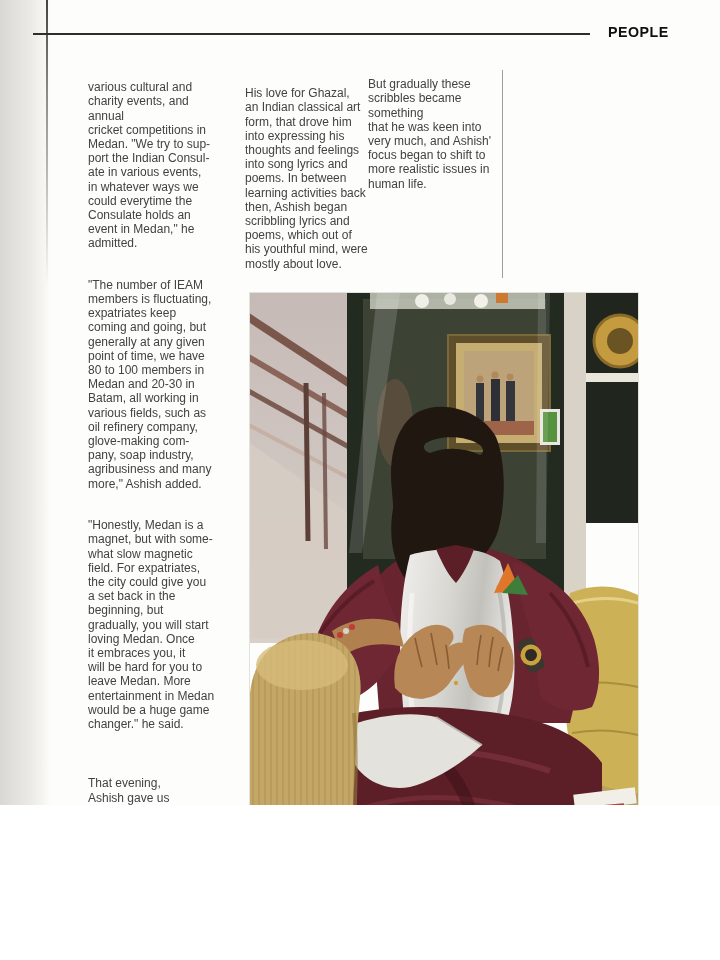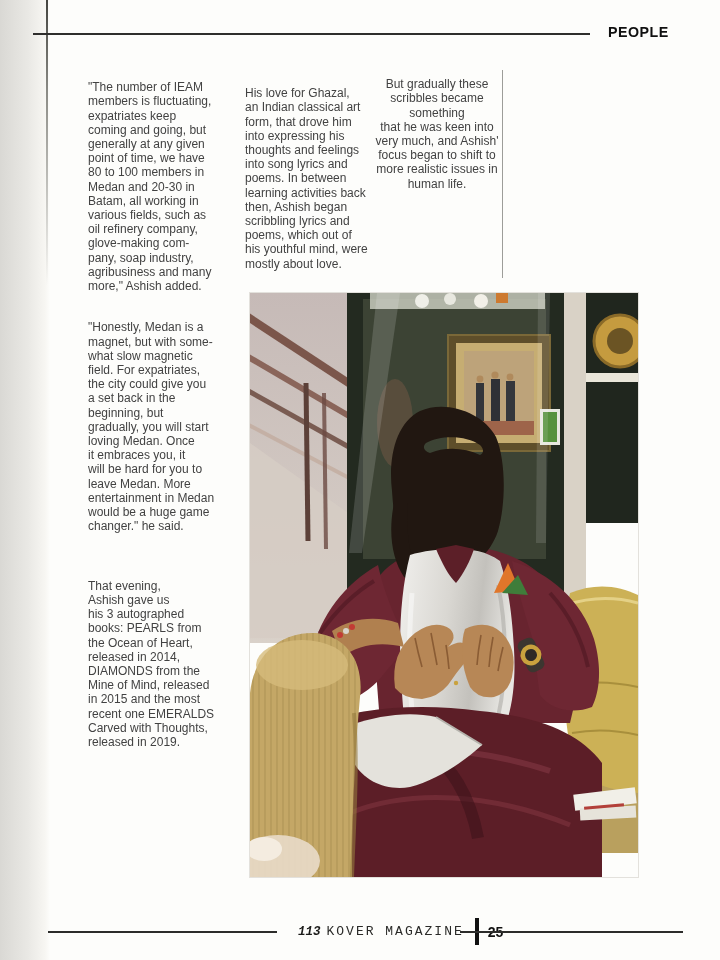--- a/index.html
+++ b/index.html
@@ -1,32 +1,32 @@
 <!DOCTYPE html>
 <html><head>
 <meta charset="utf-8">
 <style>
   html,body{margin:0;padding:0;background:#ffffff;}
-  .page{position:relative;width:720px;height:960px;background:#fdfdfb;overflow:hidden;
+  .page{position:relative;width:720px;height:805px;background:#fdfdfb;overflow:hidden;
         font-family:"Liberation Sans",sans-serif;color:#424242;}
   
   .left-edge{position:absolute;left:0;top:0;width:50px;height:960px;
     background:linear-gradient(to right,#d9d8d4,#e9e8e4 55%,#f7f6f2 90%,#fdfdfb);}
   .spine-line{position:absolute;left:46px;top:0;width:2px;height:300px;
     background:linear-gradient(to bottom,#44443f,#8a8a84 30%,rgba(160,160,155,0) 95%);}
   
   .top-rule{position:absolute;left:33px;top:33px;width:557px;height:2px;background:#2e2e2c;}
   .section-label{position:absolute;left:608px;top:23px;font-weight:800;font-size:15px;
     letter-spacing:.5px;color:#101010;transform:scaleX(.95);transform-origin:left;}
   
   .col{position:absolute;font-size:12px;line-height:14.2px;white-space:pre-line;}
   .col p{margin:0 0 13px 0;white-space:pre-line;}
   .col1{left:88px;top:66px;width:146px;}
   .col2{left:245px;top:72px;width:132px;}
-  .col3{left:368px;top:63px;width:138px;text-align:center;}
+  .col3{left:368px;top:63px;width:138px;}
   .col1 p.gap-lg{margin-top:18px;}
   .col-divider{position:absolute;left:502px;top:70px;width:1px;height:208px;background:#9d9d99;}
   
   .photo{position:absolute;left:250px;top:293px;width:388px;height:584px;margin:0;
     box-shadow:0 0 0 1px #e3e1dc;}
   .photo svg{display:block;}
   
   .footer-line{position:absolute;top:931px;height:2px;background:#2c2c2a;}
   .footer-line.left{left:48px;width:229px;}
   .footer-line.right{left:460px;width:223px;}
@@ -42,20 +42,32 @@
 <body>
 
 <div class="page">
   <div class="left-edge"></div>
   <div class="spine-line"></div>
 
   <div class="top-rule"></div>
   <div class="section-label">PEOPLE</div>
 
   <div class="col col1">
+    <p>various cultural and
+charity events, and
+annual
+cricket competitions in
+Medan. "We try to sup-
+port the Indian Consul-
+ate in various events,
+in whatever ways we
+could everytime the
+Consulate holds an
+event in Medan," he
+admitted.</p>
     <p>"The number of IEAM
 members is fluctuating,
 expatriates keep
 coming and going, but
 generally at any given
 point of time, we have
 80 to 100 members in
 Medan and 20-30 in
 Batam, all working in
 various fields, such as

